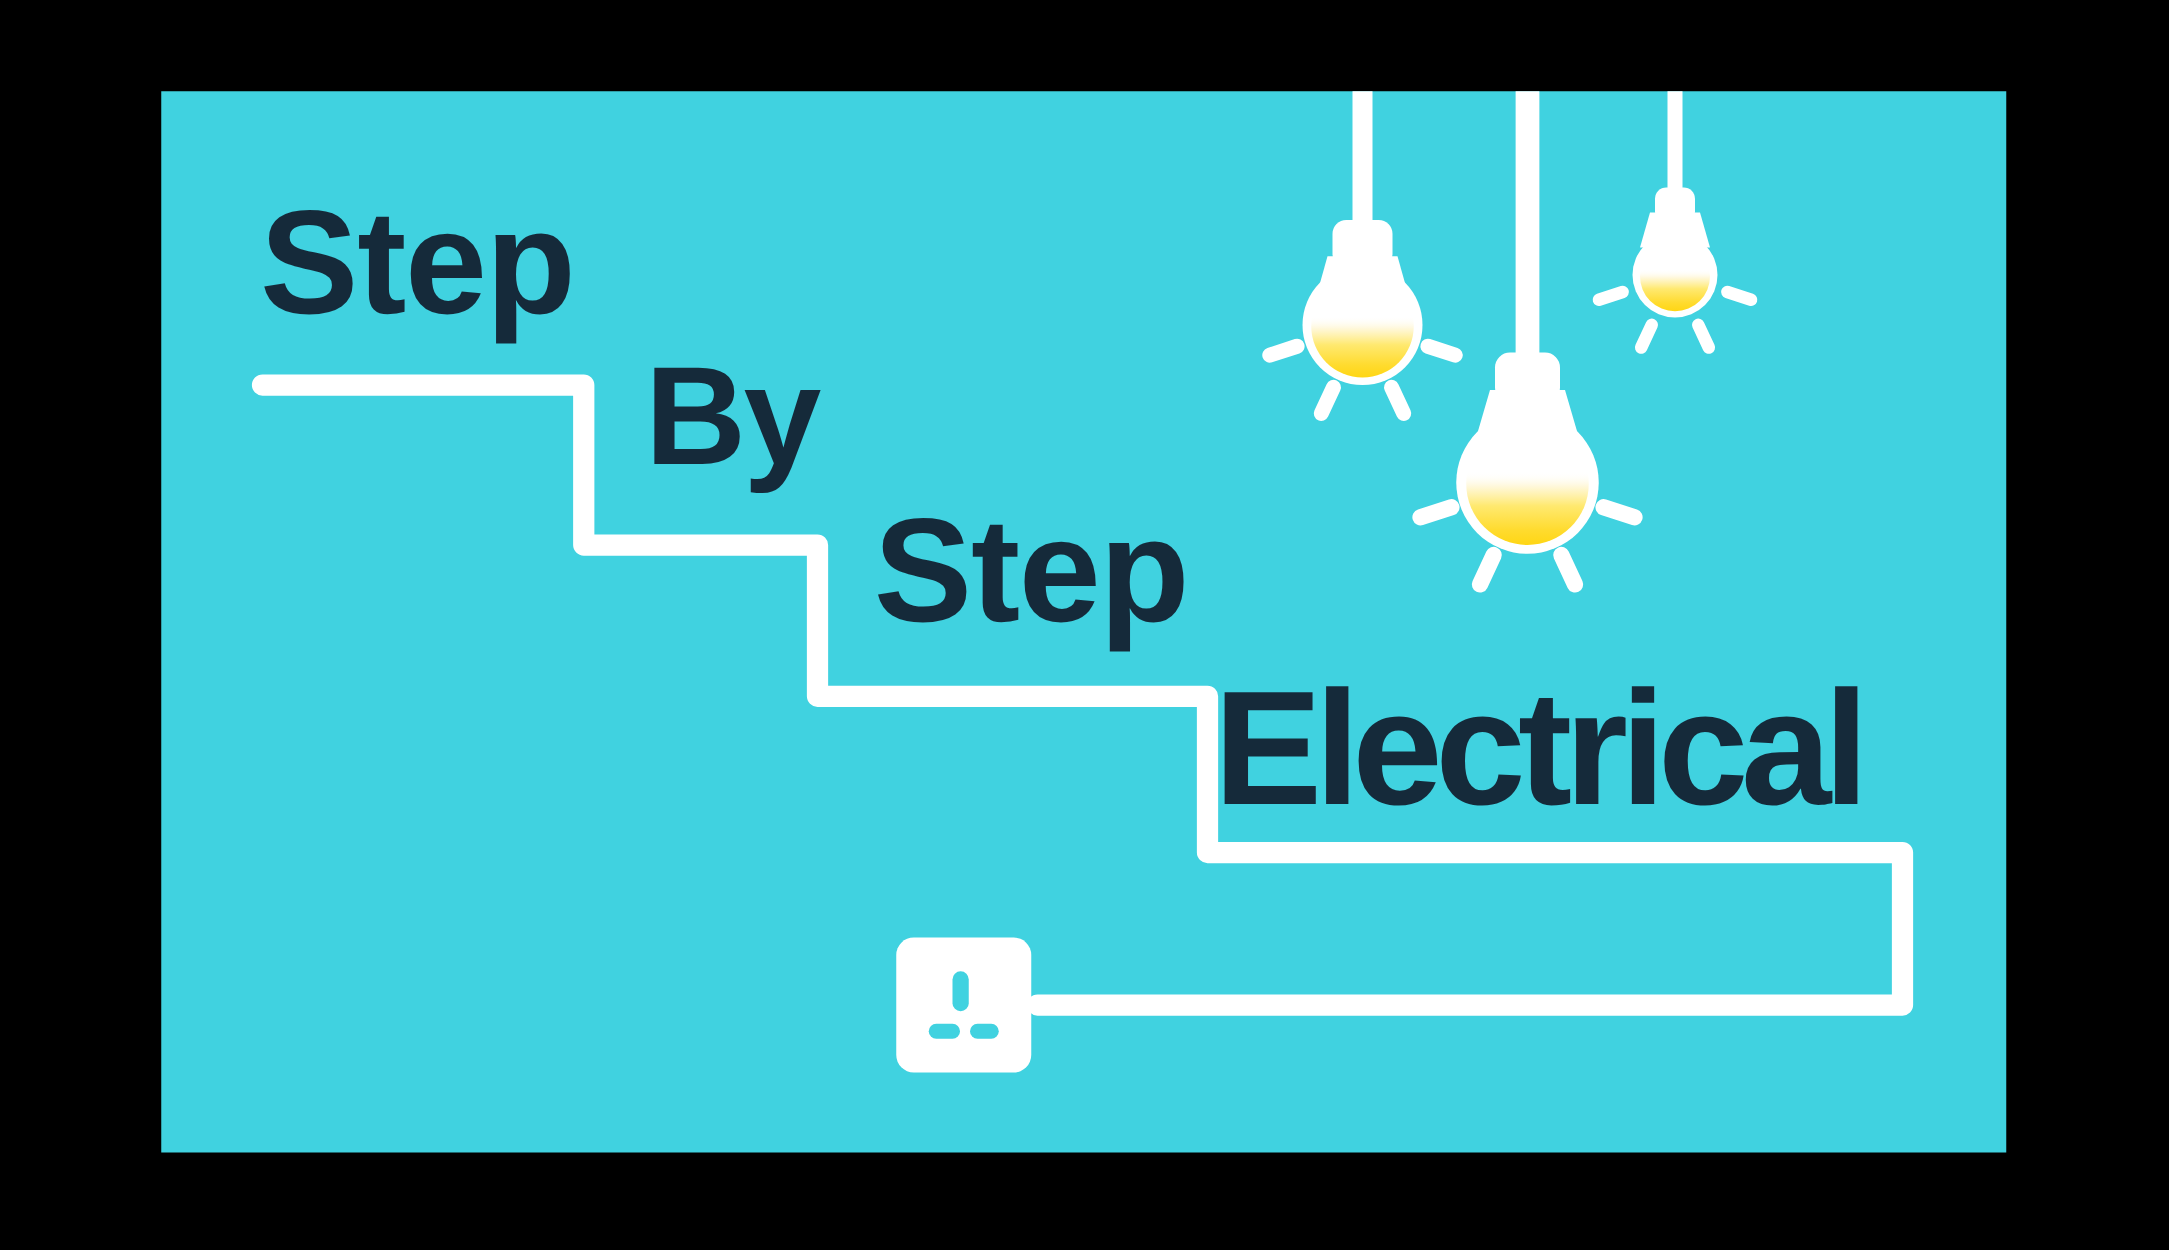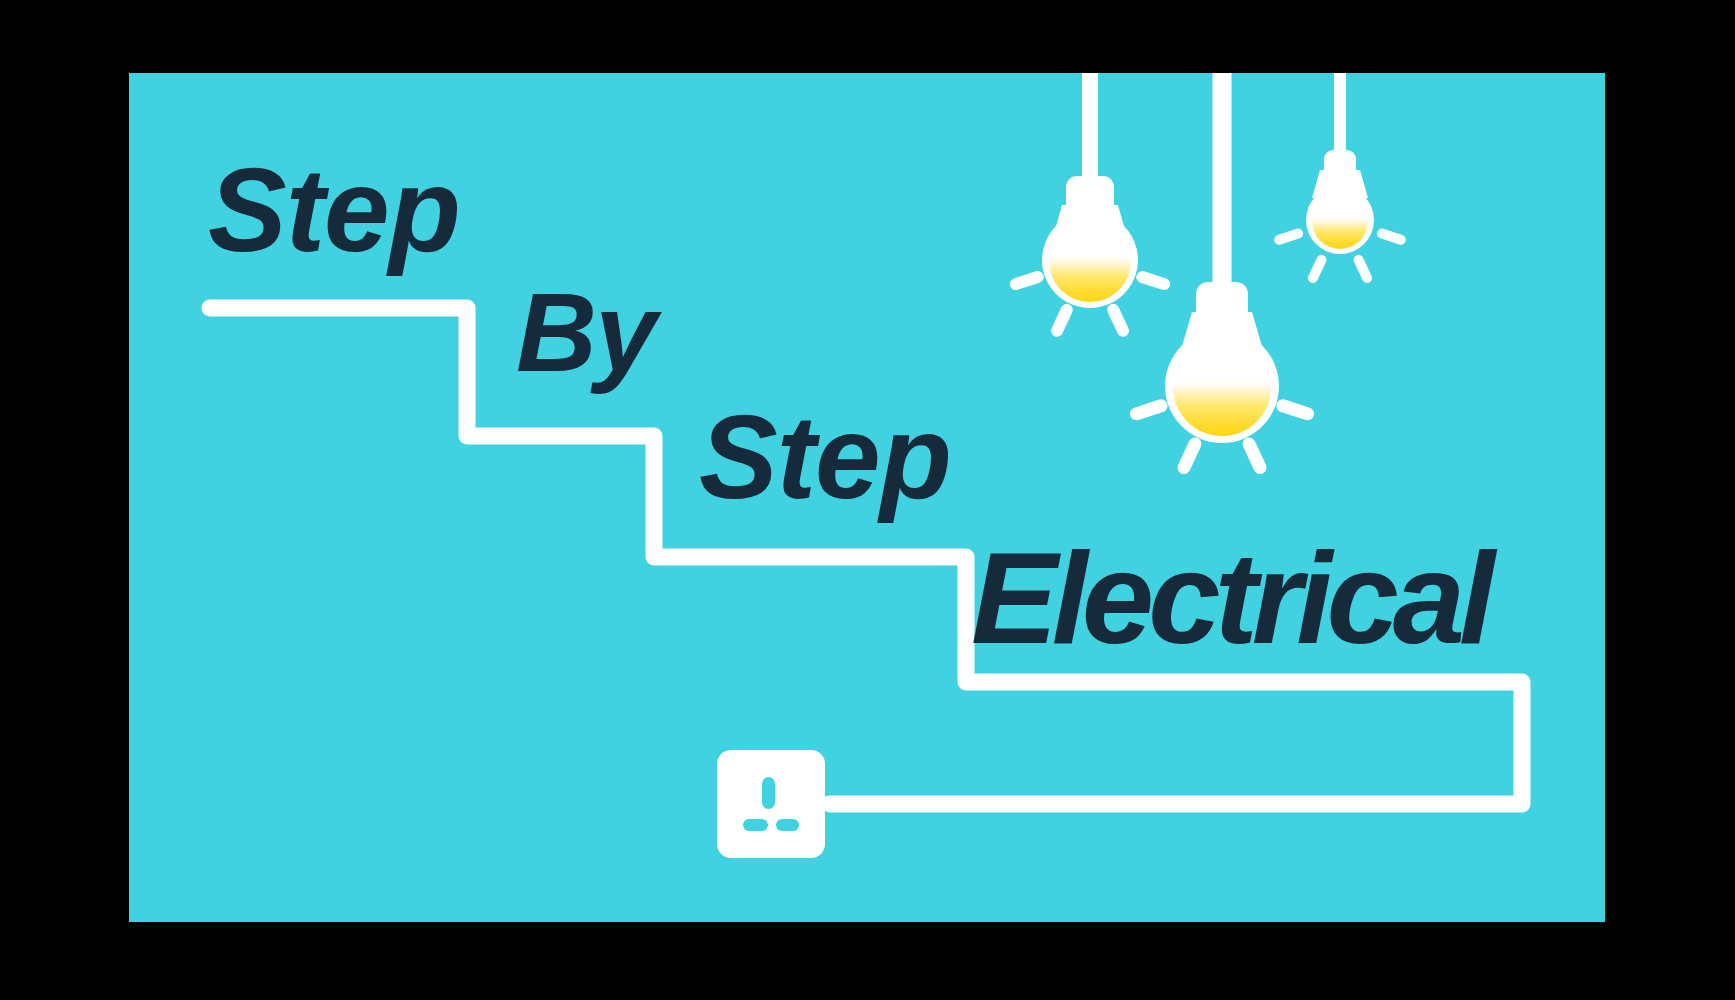--- a/index.html
+++ b/index.html
@@ -9,21 +9,20 @@
     width: 1735px;
     height: 1000px;
     overflow: hidden;
   }
   .canvas {
     position: relative;
     width: 1698px;
     height: 1000px;
     background: #000;
     font-family: "Liberation Sans", "DejaVu Sans", sans-serif;
-    font-style: italic;
   }
   .canvas svg {
     position: absolute;
     left: 0;
     top: 0;
     width: 1735px;
     height: 1000px;
     display: block;
   }
   .word {

